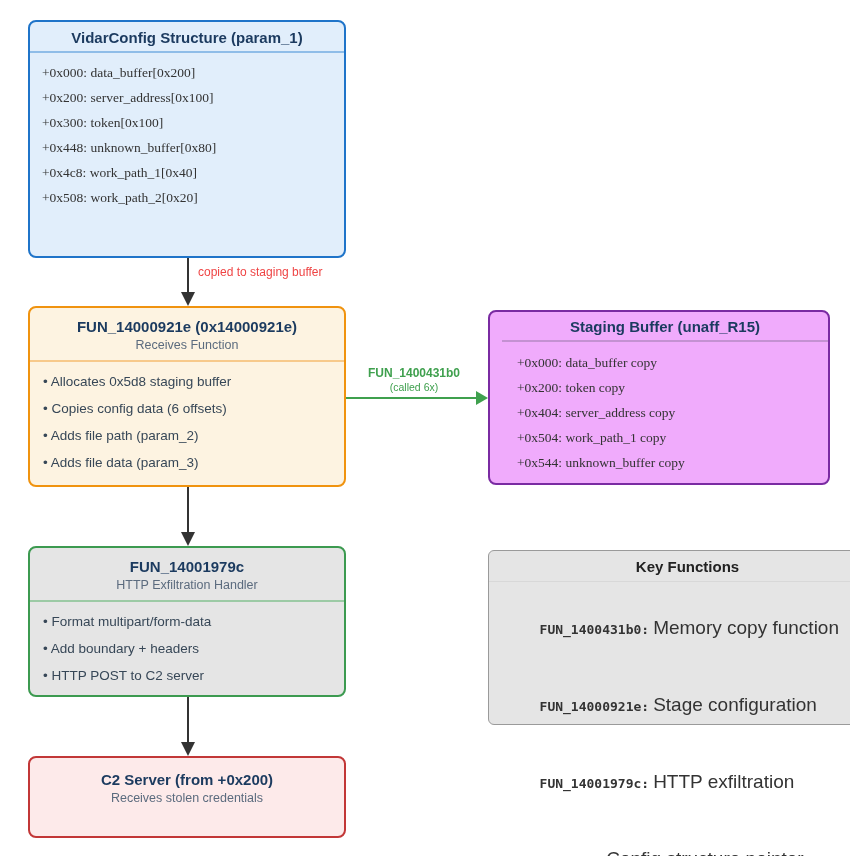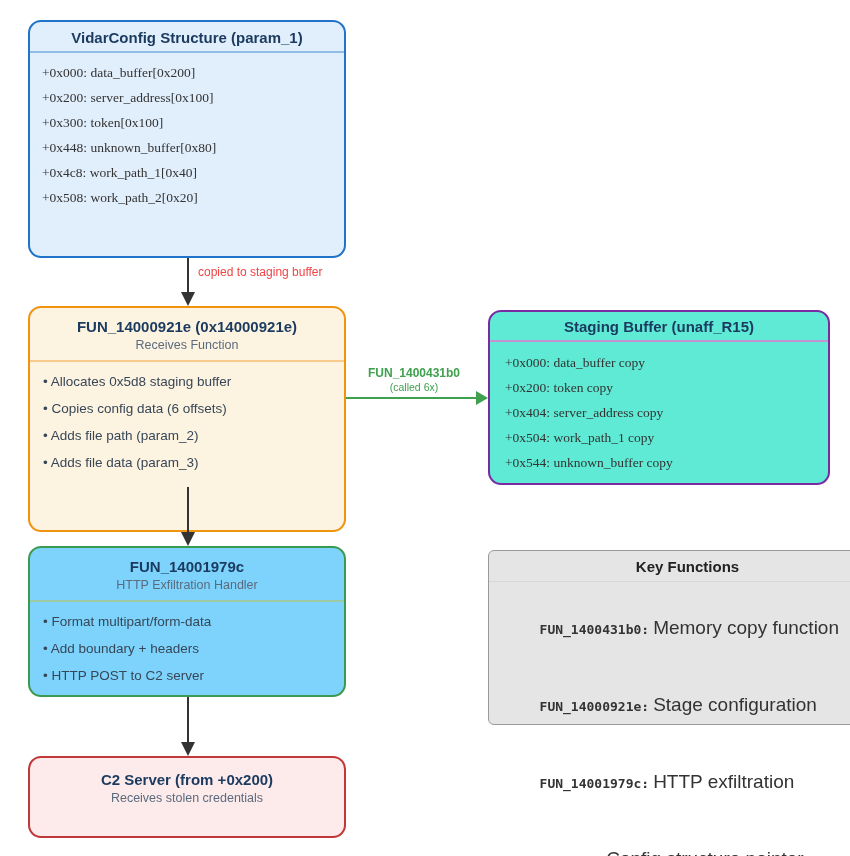--- a/index.html
+++ b/index.html
@@ -2,48 +2,48 @@
 <html><head>
 <meta charset="utf-8">
 <style>
   html,body { margin:0; padding:0; background:#ffffff; }
   #canvas {
     position:relative; width:850px; height:856px; background:#ffffff;
     font-family:"Liberation Sans", sans-serif; overflow:hidden;
   }
   .box {
     position:absolute; box-sizing:border-box;
-    border:2px solid; border-radius:13px;
+    border:2px solid; border-radius:8px;
   }
   .box-header { text-align:center; box-sizing:border-box; }
   .box-title  { font-weight:bold; font-size:15px; color:#1b3a5f; }
   .box-subtitle { font-size:12.5px; color:#5b6b7e; margin-top:3px; }
   .mono-row {
     font-family:Liberation Serif, serif; font-size:13.5px;
     color:#333333; line-height:25px; white-space:pre;
   }
   .bullet-row { font-size:13.5px; color:#374757; line-height:27px; white-space:pre; }
 
   
   .blue  { border-color:#1f74c9; background:#e1eefb; left:28px; top:20px; width:318px; height:238px; }
   .blue .box-header { height:31px; line-height:31px; border-bottom:2px solid #8fbde8; }
   .blue .box-body { padding:7px 10px 0 12px; }
 
   
-  .orange { border-color:#f0930f; background:#fdf3e1; left:28px; top:306px; width:318px; height:226px; }
+  .orange { border-color:#f0930f; background:#fdf3e1; left:28px; top:306px; width:318px; height:181px; }
   .orange .box-header { padding-top:10px; height:54px; border-bottom:2px solid #f7c98b; }
   .orange .box-body { padding:6px 4px 0 13px; }
 
   
-  .purple { border-color:#7a2ba2; background:#5eead4; left:488px; top:310px; width:342px; height:175px; }
+  .purple { border-color:#7a2ba2; background:#f0abfc; left:488px; top:310px; width:342px; height:175px;padding-left:12px; }
   .purple .box-header { height:30px; line-height:30px; border-bottom:2px solid #c491d2; }
   .purple .box-body { padding:8px 10px 0 15px; }
 
   
-  .green { border-color:#3c9a50; background:#7dd3fc; left:28px; top:546px; width:318px; height:151px; }
+  .green { border-color:#3c9a50; background:#e5e5e5; left:28px; top:546px; width:318px; height:151px; }
   .green .box-header { padding-top:10px; height:54px; border-bottom:2px solid #9ccaa5; }
   .green .box-body { padding:6px 10px 0 13px; }
 
   
   .grayb { border:1px solid #9a9a9a; background:#e5e5e5; left:488px; top:550px; width:399px; height:175px; border-radius:6px; }
   .grayb .box-header { height:31px; line-height:31px; border-bottom:1px solid #d8d8d8; }
   .grayb .box-title { color:#222222; }
   .grayb .box-body { padding:8px 10px 0 15px; }
   .kv-row { line-height:25px; white-space:pre; }
   .kv-key {

